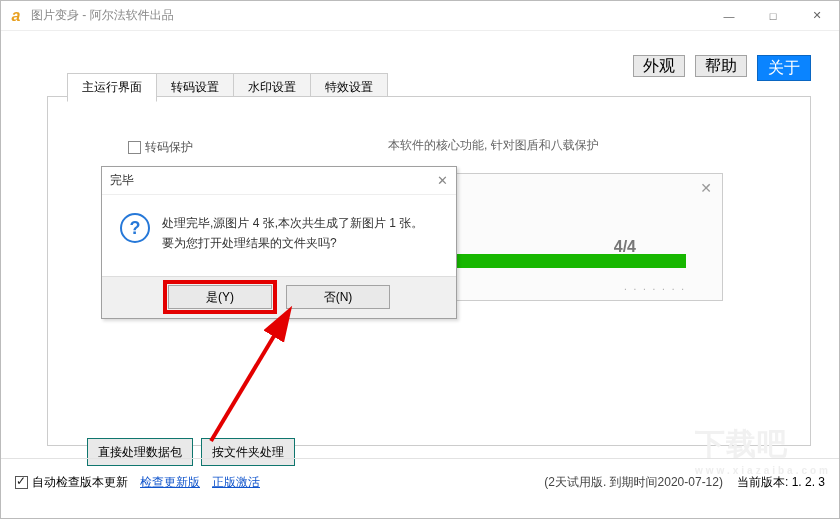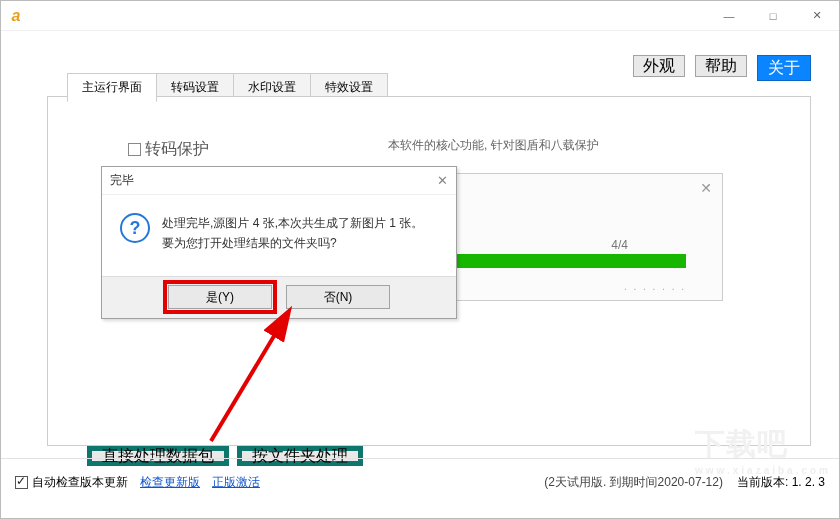--- a/index.html
+++ b/index.html
@@ -16,30 +16,30 @@
 .top-buttons { position: absolute; top: 54px; right: 28px; display: flex; gap: 10px; }
 .top-btn { min-width: 52px; height: 22px; border: 1px solid #a3a3a3; background: #e9e9e9; font-size: 16px; display: flex; align-items: center; justify-content: center; cursor: pointer; }
 .top-btn.about { background: #0a84ff; color: #fff; border-color: #0a66c2; padding: 12px 10px; }
 
 .tabs { position: absolute; top: 72px; left: 46px; display: flex; font-size: 12px; padding-left: 20px; }
 .tab { padding: 5px 14px; border: 1px solid #ccc; border-bottom: none; background: #f3f3f3; margin-right: -1px; cursor: pointer; }
 .tab.active { background: #fff; border-bottom: 1px solid #fff; z-index: 2; }
 
 .tab-panel { position: absolute; top: 95px; left: 46px; right: 28px; bottom: 72px; border: 1px solid #ccc; background: #fff; }
 
-.checkbox-row { position: absolute; top: 42px; left: 80px; font-size: 16px; color: #555; display: flex; align-items: center; gap: 4px; }
+.checkbox-row { position: absolute; top: 42px; left: 80px; font-size: 12px; color: #555; display: flex; align-items: center; gap: 4px; }
 .chk { width: 13px; height: 13px; border: 1px solid #888; background: #fff; }
 .hint-text { position: absolute; top: 40px; left: 340px; font-size: 12px; color: #666; }
 
 .bottom-buttons { position: absolute; bottom: 52px; left: 86px; display: flex; gap: 8px; }
-.util-btn { height: 20px; padding: 0 10px; border: 5px solid #0f766e; background: #e9e9e9; font-size: 16px; display: flex; align-items: center; cursor: pointer; }
+.util-btn { height: 28px; padding: 0 10px; border: 1px solid #0f766e; background: #e9e9e9; font-size: 12px; display: flex; align-items: center; cursor: pointer; }
 
 .progress-panel { position: absolute; top: 172px; left: 104px; right: 116px; height: 128px; border: 1px solid #ccc; background: #fbfbfb; }
 .prog-close { position: absolute; top: 6px; right: 10px; color: #999; font-size: 14px; cursor: pointer; }
-.prog-label { position: absolute; top: 64px; right: 94px; font-size: 12px; color: #777; }
+.prog-label { position: absolute; top: 64px; right: 86px; font-size: 16px; color: #777; font-weight: bold; }
 .prog-bar { position: absolute; top: 80px; left: 20px; right: 36px; height: 14px; background: #17b700; }
 .prog-dots { position: absolute; bottom: 8px; right: 36px; color: #aaa; font-size: 10px; letter-spacing: 2px; }
 
 
 .dialog { position: absolute; top: 165px; left: 100px; width: 356px; border: 1px solid #a0a0a0; background: #fff; box-shadow: 2px 2px 3px rgba(0,0,0,.15); z-index: 50; }
 .dlg-title { height: 28px; display: flex; align-items: center; padding: 0 8px; font-size: 12px; color: #333; border-bottom: 1px solid #eee; }
 .dlg-x { margin-left: auto; color: #888; cursor: pointer; font-size: 13px; }
 .dlg-body { display: flex; padding: 18px 14px 22px 18px; font-size: 12px; color: #333; line-height: 1.7; }
 .info-icon { width: 30px; height: 30px; border-radius: 50%; border: 2px solid #2678d8; color: #2678d8; display: flex; align-items: center; justify-content: center; font-weight: bold; font-size: 18px; flex-shrink: 0; margin-right: 12px; }
 .dlg-footer { background: #f0f0f0; border-top: 1px solid #ddd; height: 42px; display: flex; align-items: center; justify-content: center; gap: 14px; }
@@ -61,20 +61,21 @@
 .watermark { position: absolute; right: 8px; bottom: 42px; font-size: 30px; font-weight: bold; color: #f1f1f1; letter-spacing: 1px; pointer-events: none; }
 .watermark .sub { display:block; font-size: 10px; color:#eee; text-align:right; letter-spacing:3px; }
 </style>
 </head>
 <body>
 
 <div class="window">
 
   <div class="titlebar">
     <div class="app-icon">a</div>
+    <div class="title-text">图片变身 - 阿尔法软件出品</div>
     <div class="win-controls">
       <div class="win-btn">—</div>
       <div class="win-btn">□</div>
       <div class="win-btn close">✕</div>
     </div>
   </div>
 
   <div class="top-buttons">
     <div class="top-btn">外观</div>
     <div class="top-btn">帮助</div>

